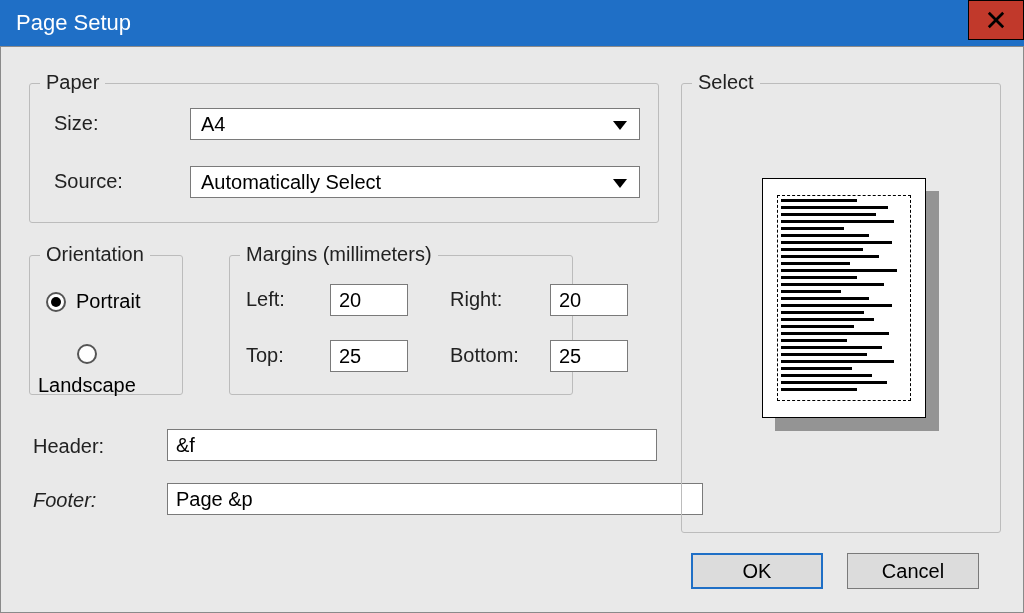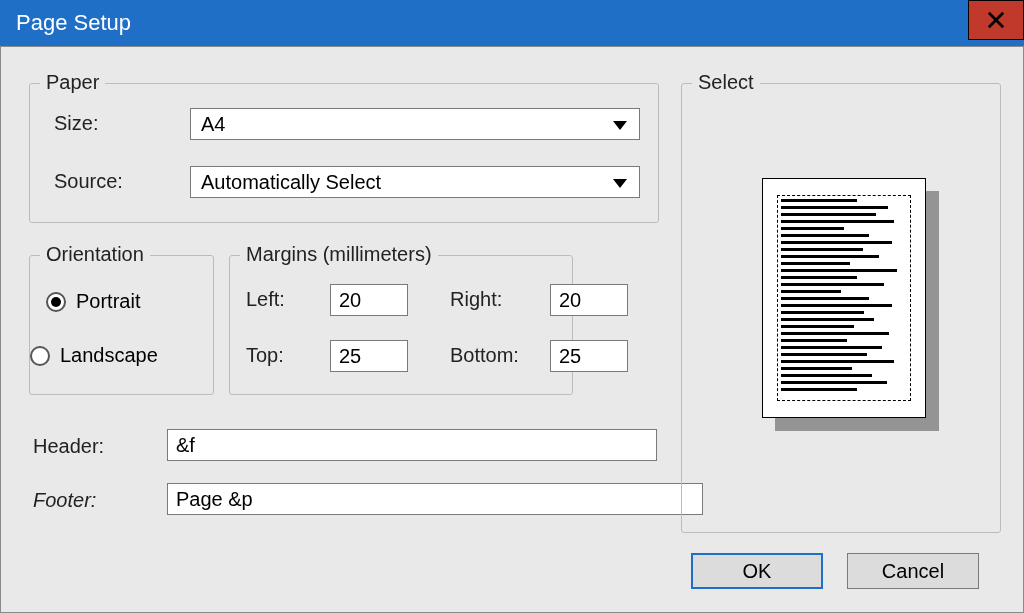--- a/index.html
+++ b/index.html
@@ -193,29 +193,29 @@
     <div class="combo" style="left:160px; top:24px; width:450px;">
       <span>A4</span>
     </div>
 
     <span class="label" style="left:24px; top:86px;">Source:</span>
     <div class="combo" style="left:160px; top:82px; width:450px;">
       <span>Automatically Select</span>
     </div>
   </div>
 
-  <div class="groupbox" style="left:28px; top:208px; width:185px; height:140px;">
+  <div class="groupbox" style="left:28px; top:208px; width:154px; height:140px;">
     <span class="legend">Orientation</span>
 
     <div class="radio" style="left:16px; top:34px;">
       <span class="radio-circle checked"></span>
       <span>Portrait</span>
     </div>
 
-    <div class="radio" style="left:0; top:88px;">
+    <div class="radio" style="left:8px; top:88px;flex-direction:column;">
       <span class="radio-circle"></span>
       <span>Landscape</span>
     </div>
   </div>
 
   <div class="groupbox" style="left:228px; top:208px; width:344px; height:140px;">
     <span class="legend">Margins (millimeters)</span>
 
     <span class="label" style="left:16px; top:32px;">Left:</span>
     <div class="textbox" style="left:100px; top:28px; width:78px;">

